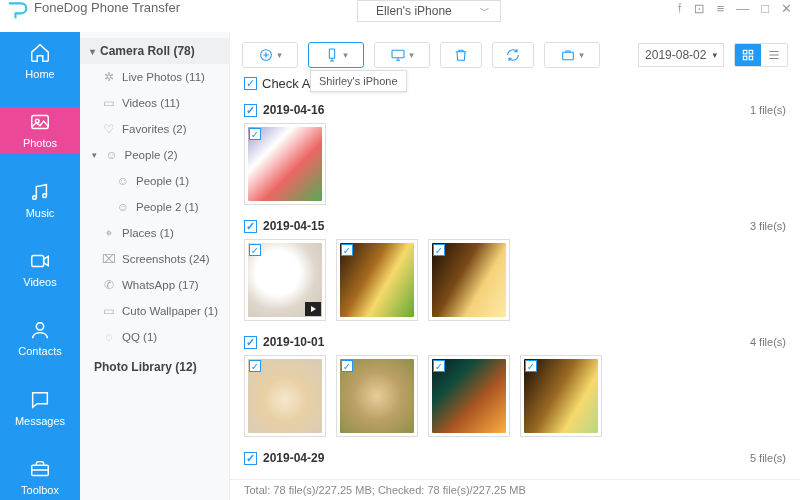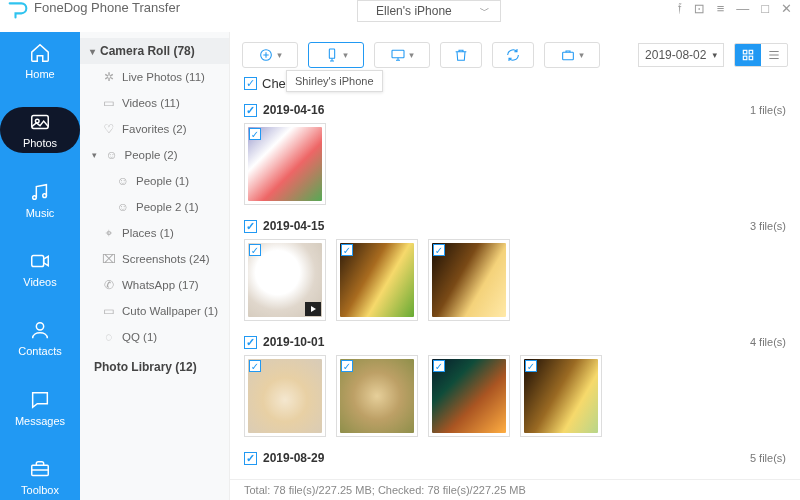--- a/index.html
+++ b/index.html
@@ -8,41 +8,41 @@
   .logo { width: 20px; height: 20px; margin-right: 6px; }
   .product { font-size: 13px; color: #666; }
   .device-sel { margin: 0 auto; display:flex; align-items:center; gap:8px; border:1px solid #ddd; height:22px; padding:0 10px; color:#555; cursor:pointer;}
   .device-sel .apple { font-size:12px; color:#333 }
   .device-sel .chev { font-size:10px; color:#777; margin-left:20px;}
   .winbtns { display:flex; gap:12px; color:#999; align-items:center;}
   .winbtns span { cursor:pointer; font-size:13px;}
   .main { display:flex; height: 468px; }
   .leftnav { width: 80px; background:#2199f3; display:flex; flex-direction:column; align-items:center; padding-top:6px;gap:24px;}
   .leftnav .navitem { width:100%; height:60px; display:flex; flex-direction:column; align-items:center; justify-content:center; color:#dff0ff; cursor:pointer; gap:4px;}
-  .leftnav .navitem.active { background:#0f172a;border-radius:25px;}
+  .leftnav .navitem.active { background:#ec4899;}
   .leftnav .navitem svg { width:22px; height:22px; fill:none; stroke:#fff; stroke-width:1.6;}
   .leftnav .navitem span { font-size:11px; color:#fff;}
   .sidebar { width:150px; background:#f8f9fa; border-right:1px solid #eee; padding-top:6px; overflow:hidden;}
   .sidebar .grp { display:flex; align-items:center; gap:5px; padding:6px 10px; font-weight:bold; color:#444; background:#eef0f2; cursor:pointer;}
   .sidebar .item { display:flex; align-items:center; gap:6px; padding:6px 8px 6px 22px; color:#666; cursor:pointer; font-size:11.5px;}
   .sidebar .item .ic { width:14px; display:inline-block; text-align:center; color:#aaa; font-size:12px;}
   .sidebar .lib { padding:10px 10px 6px 14px; font-weight:bold; color:#444;}
   .content { flex:1; display:flex; flex-direction:column;}
   .toolbar { display:flex; align-items:center; gap:10px; padding:10px 12px 6px 12px; position:relative;}
   .tbtn { width:42px; height:26px; border:1px solid #ddd; border-radius:3px; display:flex; align-items:center; justify-content:center; color:#2199f3; cursor:pointer; background:#fff;}
   .tbtn.wide { width:56px; gap:3px;}
   .tbtn.active { border-color:#2199f3;}
   .tbtn .chev { font-size:9px; color:#888;}
   .tbtn svg { width:16px; height:16px; stroke:#2199f3; fill:none; stroke-width:1.6;}
   .datebox { margin-left:auto; border:1px solid #ddd; height:24px; display:flex; align-items:center; padding:0 6px; gap:6px; color:#555; cursor:pointer;}
   .viewsw { border:1px solid #ddd; height:24px; display:flex; border-radius:2px; overflow:hidden;}
   .viewsw div { width:26px; display:flex; align-items:center; justify-content:center; cursor:pointer;}
   .viewsw .on { background:#2199f3;}
   .viewsw svg { width:14px; height:14px; }
-  .tooltip { position:absolute; top:38px; left:56px; background:#fff; border:1px solid #ddd; padding:4px 8px; font-size:11px; color:#555; box-shadow:0 1px 3px rgba(0,0,0,.1);}
+  .tooltip { position:absolute; top:38px; left:80px; background:#fff; border:1px solid #ddd; padding:4px 8px; font-size:11px; color:#555; box-shadow:0 1px 3px rgba(0,0,0,.1);}
   .checkall { display:flex; align-items:center; gap:5px; padding:2px 14px 6px 14px; font-size:13px; color:#333;}
   .chk { width:13px; height:13px; border:1px solid #2199f3; display:inline-flex; align-items:center; justify-content:center; color:#2199f3; font-size:11px; cursor:pointer;}
   .scroll { flex:1; overflow-y:auto; padding:0 14px 4px 14px;}
   .dategrp-head { display:flex; align-items:center; gap:6px; padding:6px 0; font-weight:bold; color:#333;}
   .dategrp-head .count { margin-left:auto; font-weight:normal; color:#777; font-size:11px;}
   .thumbs { display:flex; gap:10px; flex-wrap:wrap; padding-bottom:8px;}
   .thumb { width:82px; height:82px; border:1px solid #ddd; padding:3px; position:relative; background:#fff;}
   .thumb .imgph { width:100%; height:100%; border-radius:1px;}
   .thumb .tchk { position:absolute; top:4px; left:4px; width:12px; height:12px; border:1px solid #2199f3; background:#fff; display:flex; align-items:center; justify-content:center; color:#2199f3; font-size:10px;}
   .thumb .vid { position:absolute; bottom:4px; right:4px; width:16px; height:14px; background:#222; display:flex; align-items:center; justify-content:center;}
@@ -307,21 +307,21 @@
             <div class="imgph ph-neon"></div>
             <div class="tchk">✓</div>
           </div>
           <div class="thumb">
             <div class="imgph ph-beer2"></div>
             <div class="tchk">✓</div>
           </div>
         </div>
         <div class="dategrp-head">
           <span class="chk">✓</span>
-          <span>2019-08-29</span>
+          <span>2019-04-29</span>
           <span class="count">5 file(s)</span>
         </div>
         <div class="thumbs"></div>
       </div>
 
     <div class="footer">Total: 78 file(s)/227.25 MB; Checked: 78 file(s)/227.25 MB</div>
   </div>
 </div>
 
 </body></html>

